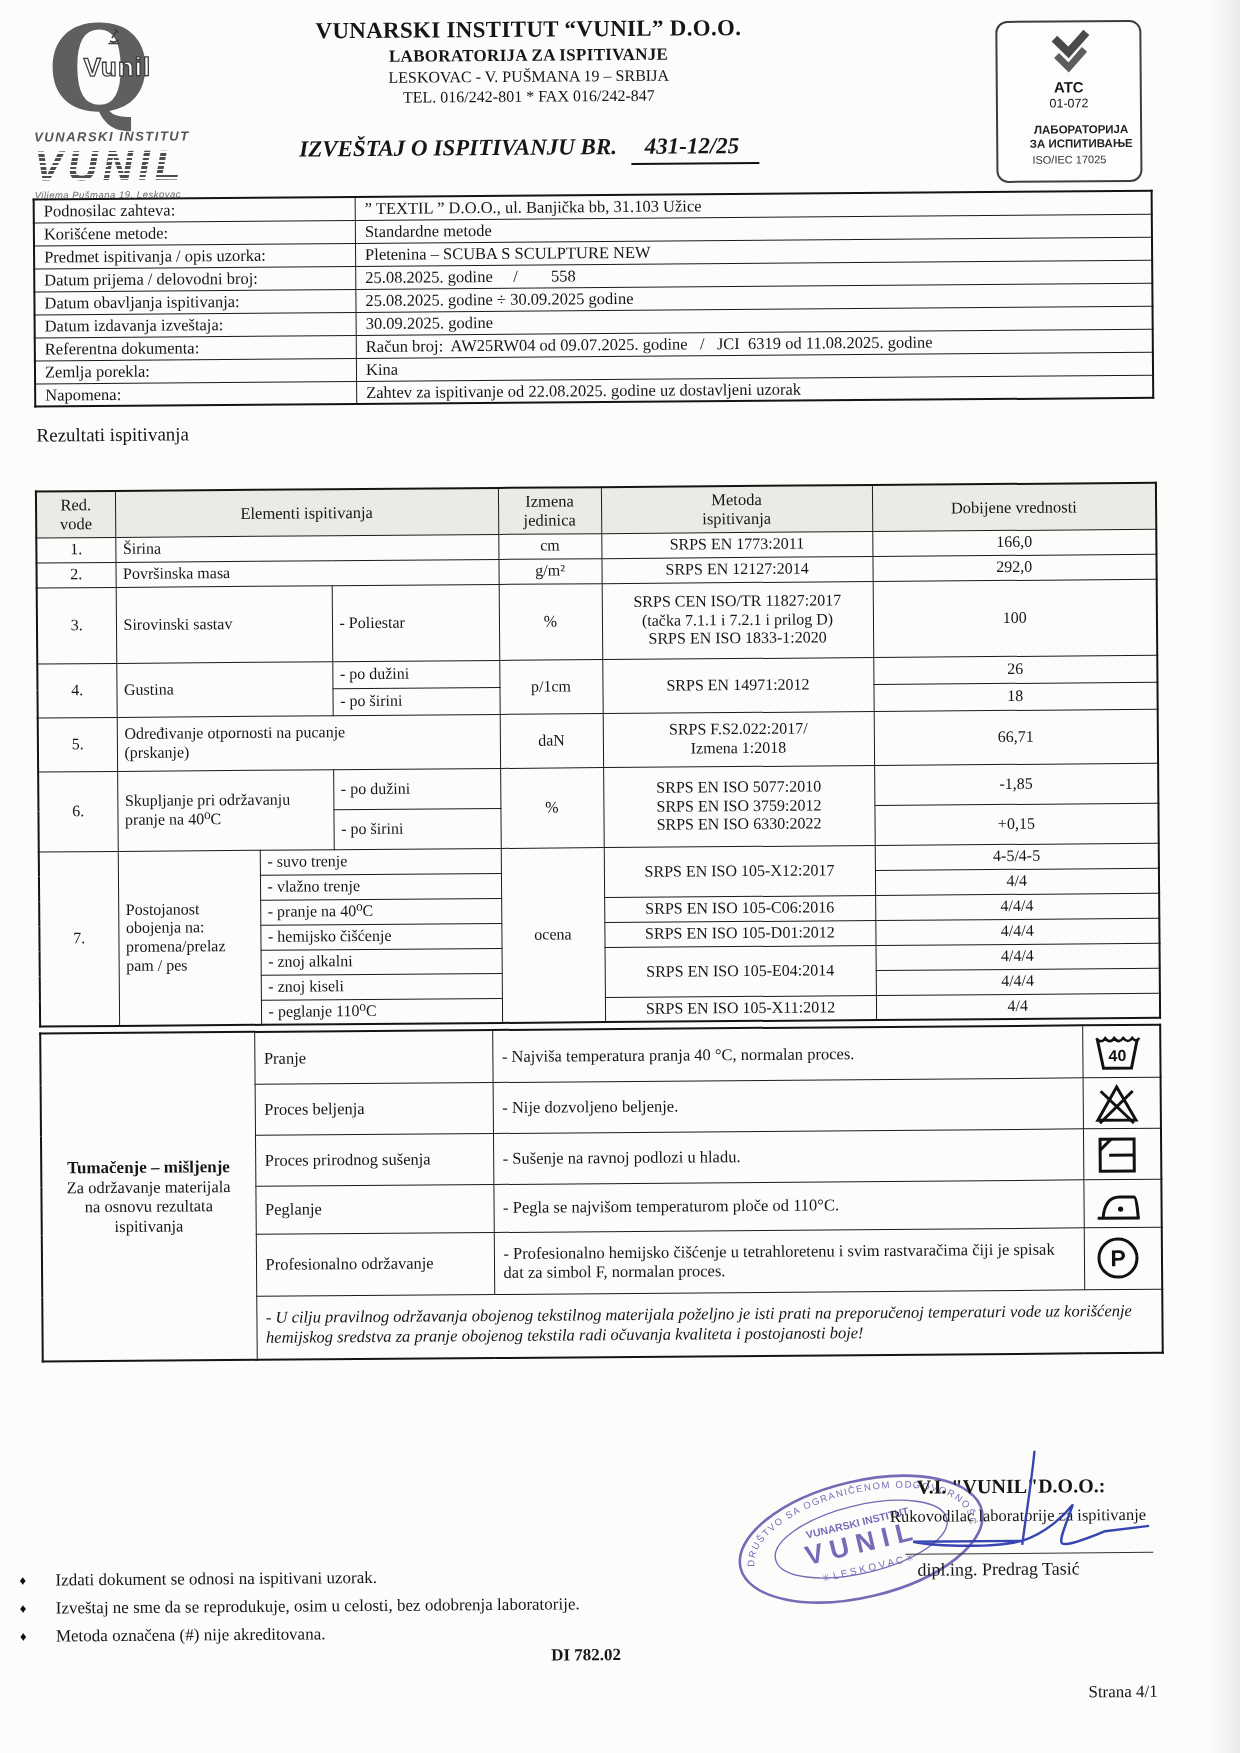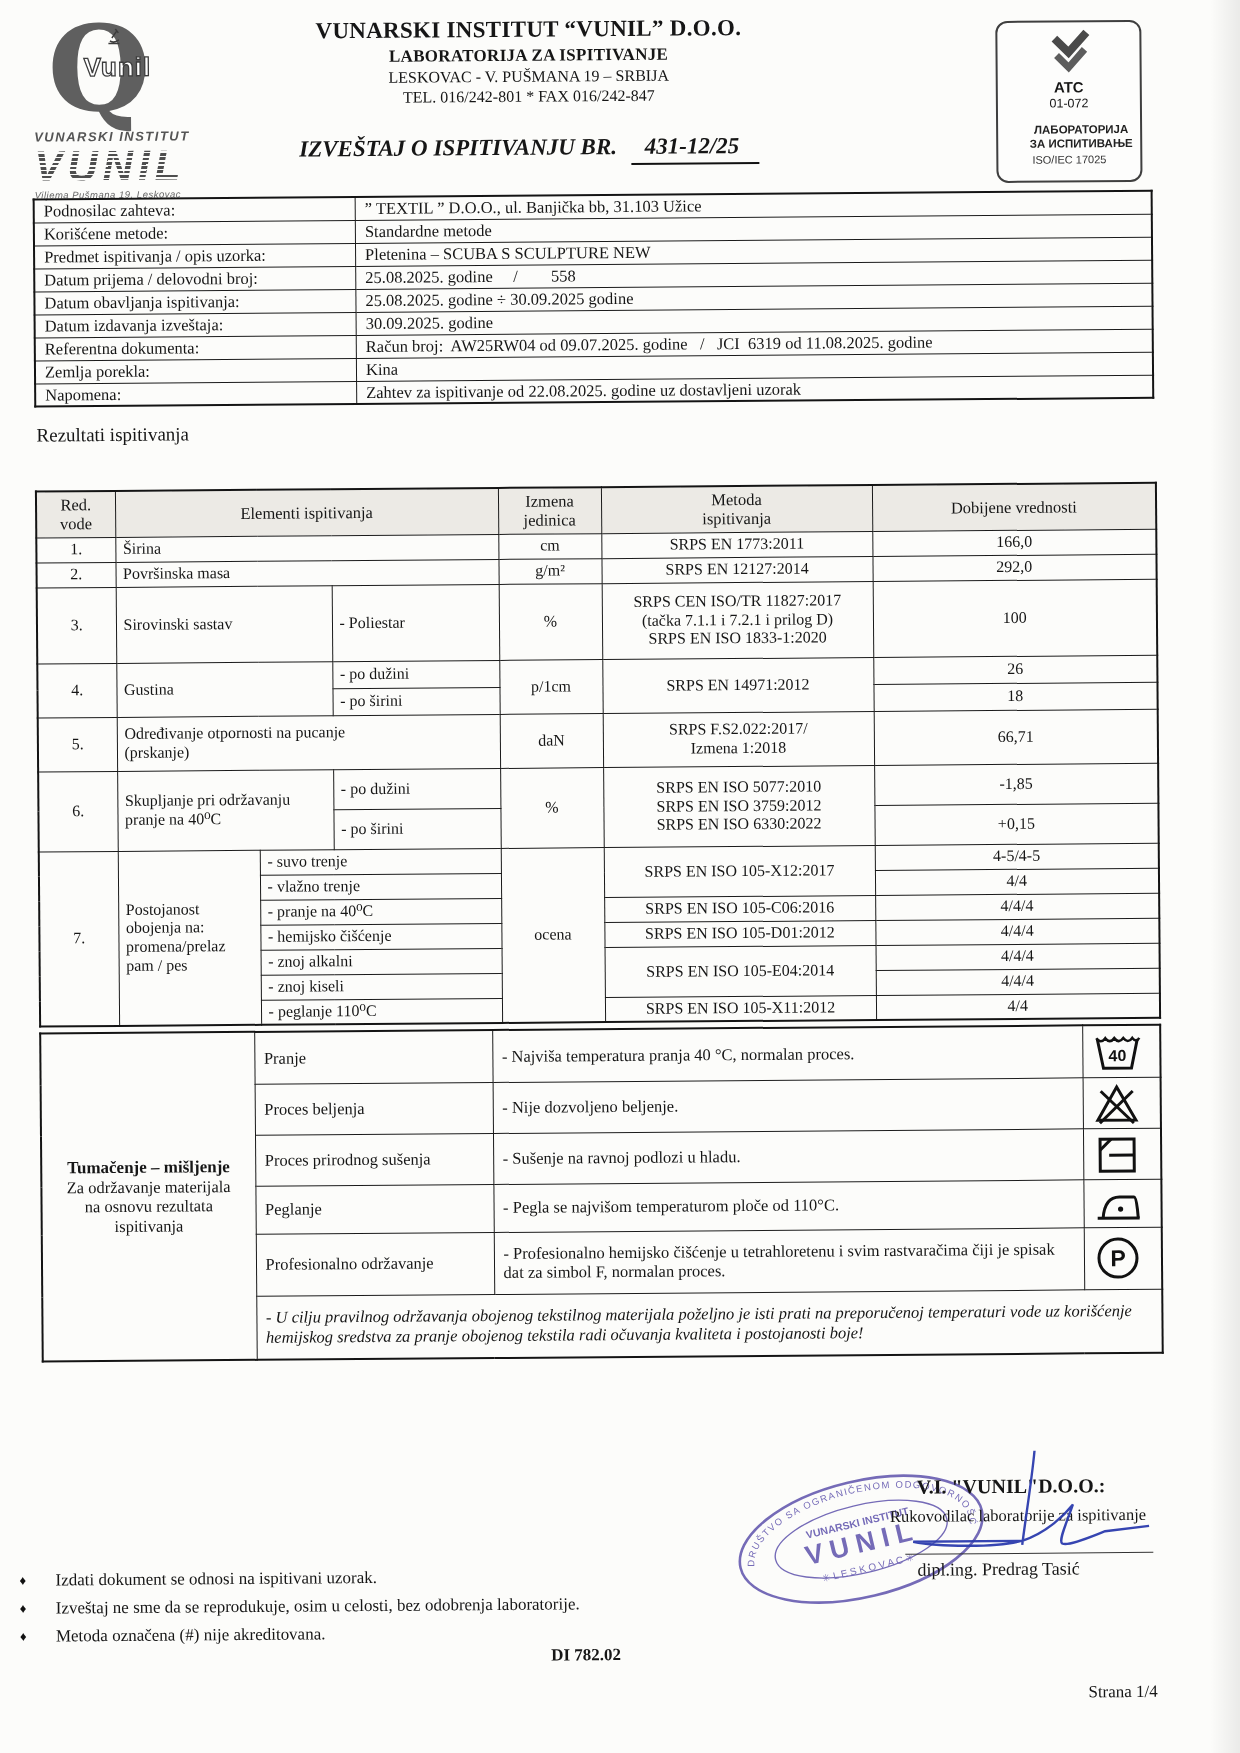--- a/index.html
+++ b/index.html
@@ -405,17 +405,17 @@
     <div class="row">
       <span class="dia">♦</span>
       <span>Izveštaj ne sme da se reprodukuje, osim u celosti, bez odobrenja laboratorije.</span>
     </div>
     <div class="row">
       <span class="dia">♦</span>
       <span>Metoda označena (#) nije akreditovana.</span>
     </div>
   </div>
   <div class="doc-code">DI 782.02</div>
-  <div class="page-no">Strana 1/4</div>
+  <div class="page-no">Strana 4/1</div>
 
 </div>
 <div class="scan-edge"></div>
 </div>
 
 </body></html>

